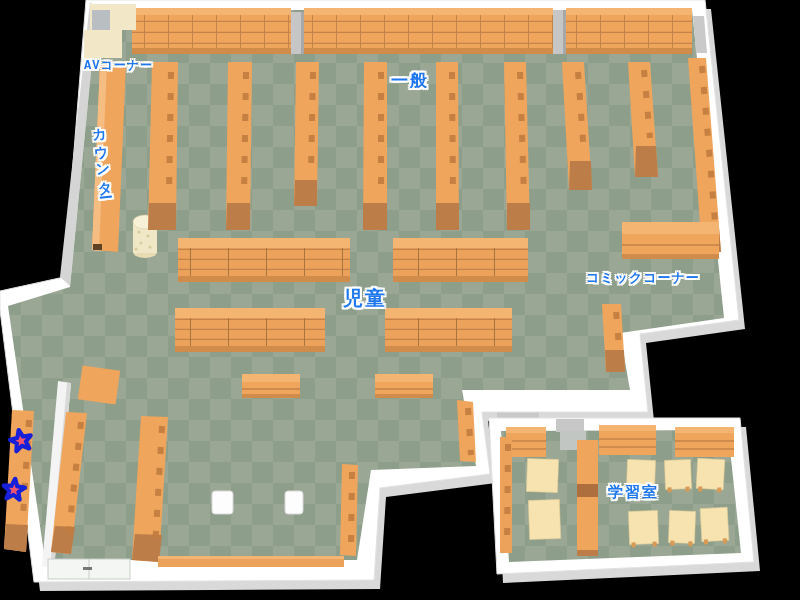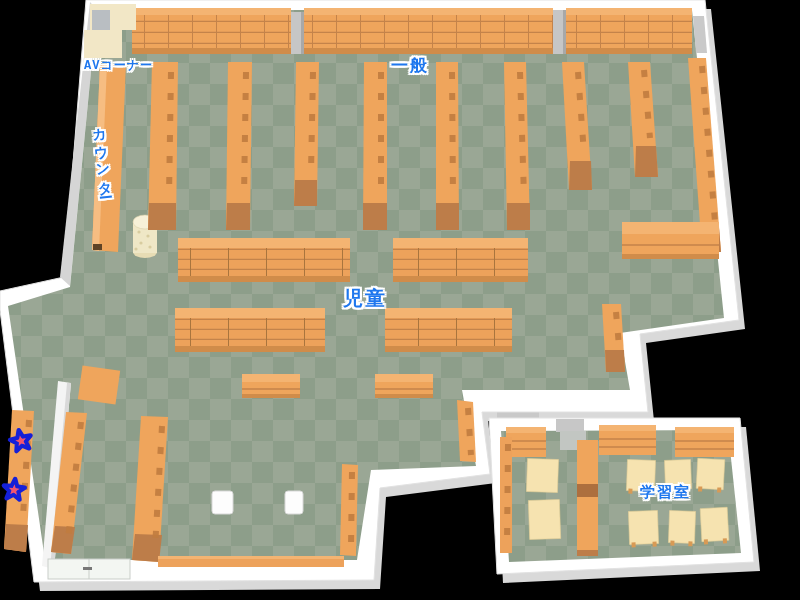--- a/index.html
+++ b/index.html
@@ -3,26 +3,26 @@
 <meta charset="utf-8">
 <style>
   html,body{margin:0;padding:0;background:#000;}
   .stage{position:relative;width:800px;height:600px;background:#000;overflow:hidden;
          font-family:Liberation Mono, monospace;padding-left:33px;}
   .stage svg{position:absolute;left:0;top:0;}
   .map-label{position:absolute;color:#1e77ee;font-weight:bold;white-space:nowrap;z-index:5;
     text-shadow:-2px -2px 0 #fff,2px -2px 0 #fff,-2px 2px 0 #fff,2px 2px 0 #fff,
                 -2px 0 0 #fff,2px 0 0 #fff,0 -2px 0 #fff,0 2px 0 #fff;}
   .lbl-av{left:84px;top:57px;font-size:12px;letter-spacing:1px;}
-  .lbl-general{left:391px;top:54px;font-size:17px;letter-spacing:2px;}
+  .lbl-general{left:391px;top:69px;font-size:17px;letter-spacing:2px;}
   .lbl-counter{left:92px;top:118px;font-size:14px;writing-mode:vertical-rl;text-orientation:upright;
                letter-spacing:2px;transform:rotate(-6deg);}
   .lbl-children{left:343px;top:285px;font-size:20px;letter-spacing:2px;}
   .lbl-comic{left:586px;top:269px;font-size:13px;letter-spacing:1px;}
-  .lbl-study{left:640px;top:483px;font-size:15px;letter-spacing:2px;}
+  .lbl-study{left:608px;top:483px;font-size:15px;letter-spacing:2px;}
   .shelf{fill:#efa55c;}
   .cap{fill:#bd7d49;}
   .topface{fill:#f4b472;}
   .edge{fill:#d08c4a;}
   .books{stroke:#c07c3f;stroke-width:6;stroke-dasharray:7 14;fill:none;opacity:.9;}
   .cream{fill:#f2e7c6;}
   .table{fill:#f6e3b0;stroke:#e4d098;stroke-width:.6;}
   .nub{fill:#d89a55;}
   .gline{stroke:#c4834a;stroke-width:1.5;}
 </style>
@@ -301,14 +301,15 @@
   <g transform="translate(14,490) rotate(6)">
     <path d="M0,-11 L2.7,-3.72 L10.46,-3.4 L4.37,1.42 L6.47,8.9 L0,4.6 L-6.47,8.9 L-4.37,1.42 L-10.46,-3.4 L-2.7,-3.72 Z" fill="#fb8b96" stroke="#1520d8" stroke-width="4.5" stroke-linejoin="round"></path>
     <path transform="scale(0.52)" d="M0,-11 L2.7,-3.72 L10.46,-3.4 L4.37,1.42 L6.47,8.9 L0,4.6 L-6.47,8.9 L-4.37,1.42 L-10.46,-3.4 L-2.7,-3.72 Z" fill="#f2566e"></path>
   </g>
 </svg>
 
   <div class="map-label lbl-av">AVコーナー</div>
   <div class="map-label lbl-general">一般</div>
   <div class="map-label lbl-counter">カウンター</div>
   <div class="map-label lbl-children">児童</div>
+  <div class="map-label lbl-comic">コミックコーナー</div>
   <div class="map-label lbl-study">学習室</div>
 </div>
 
 </body></html>

